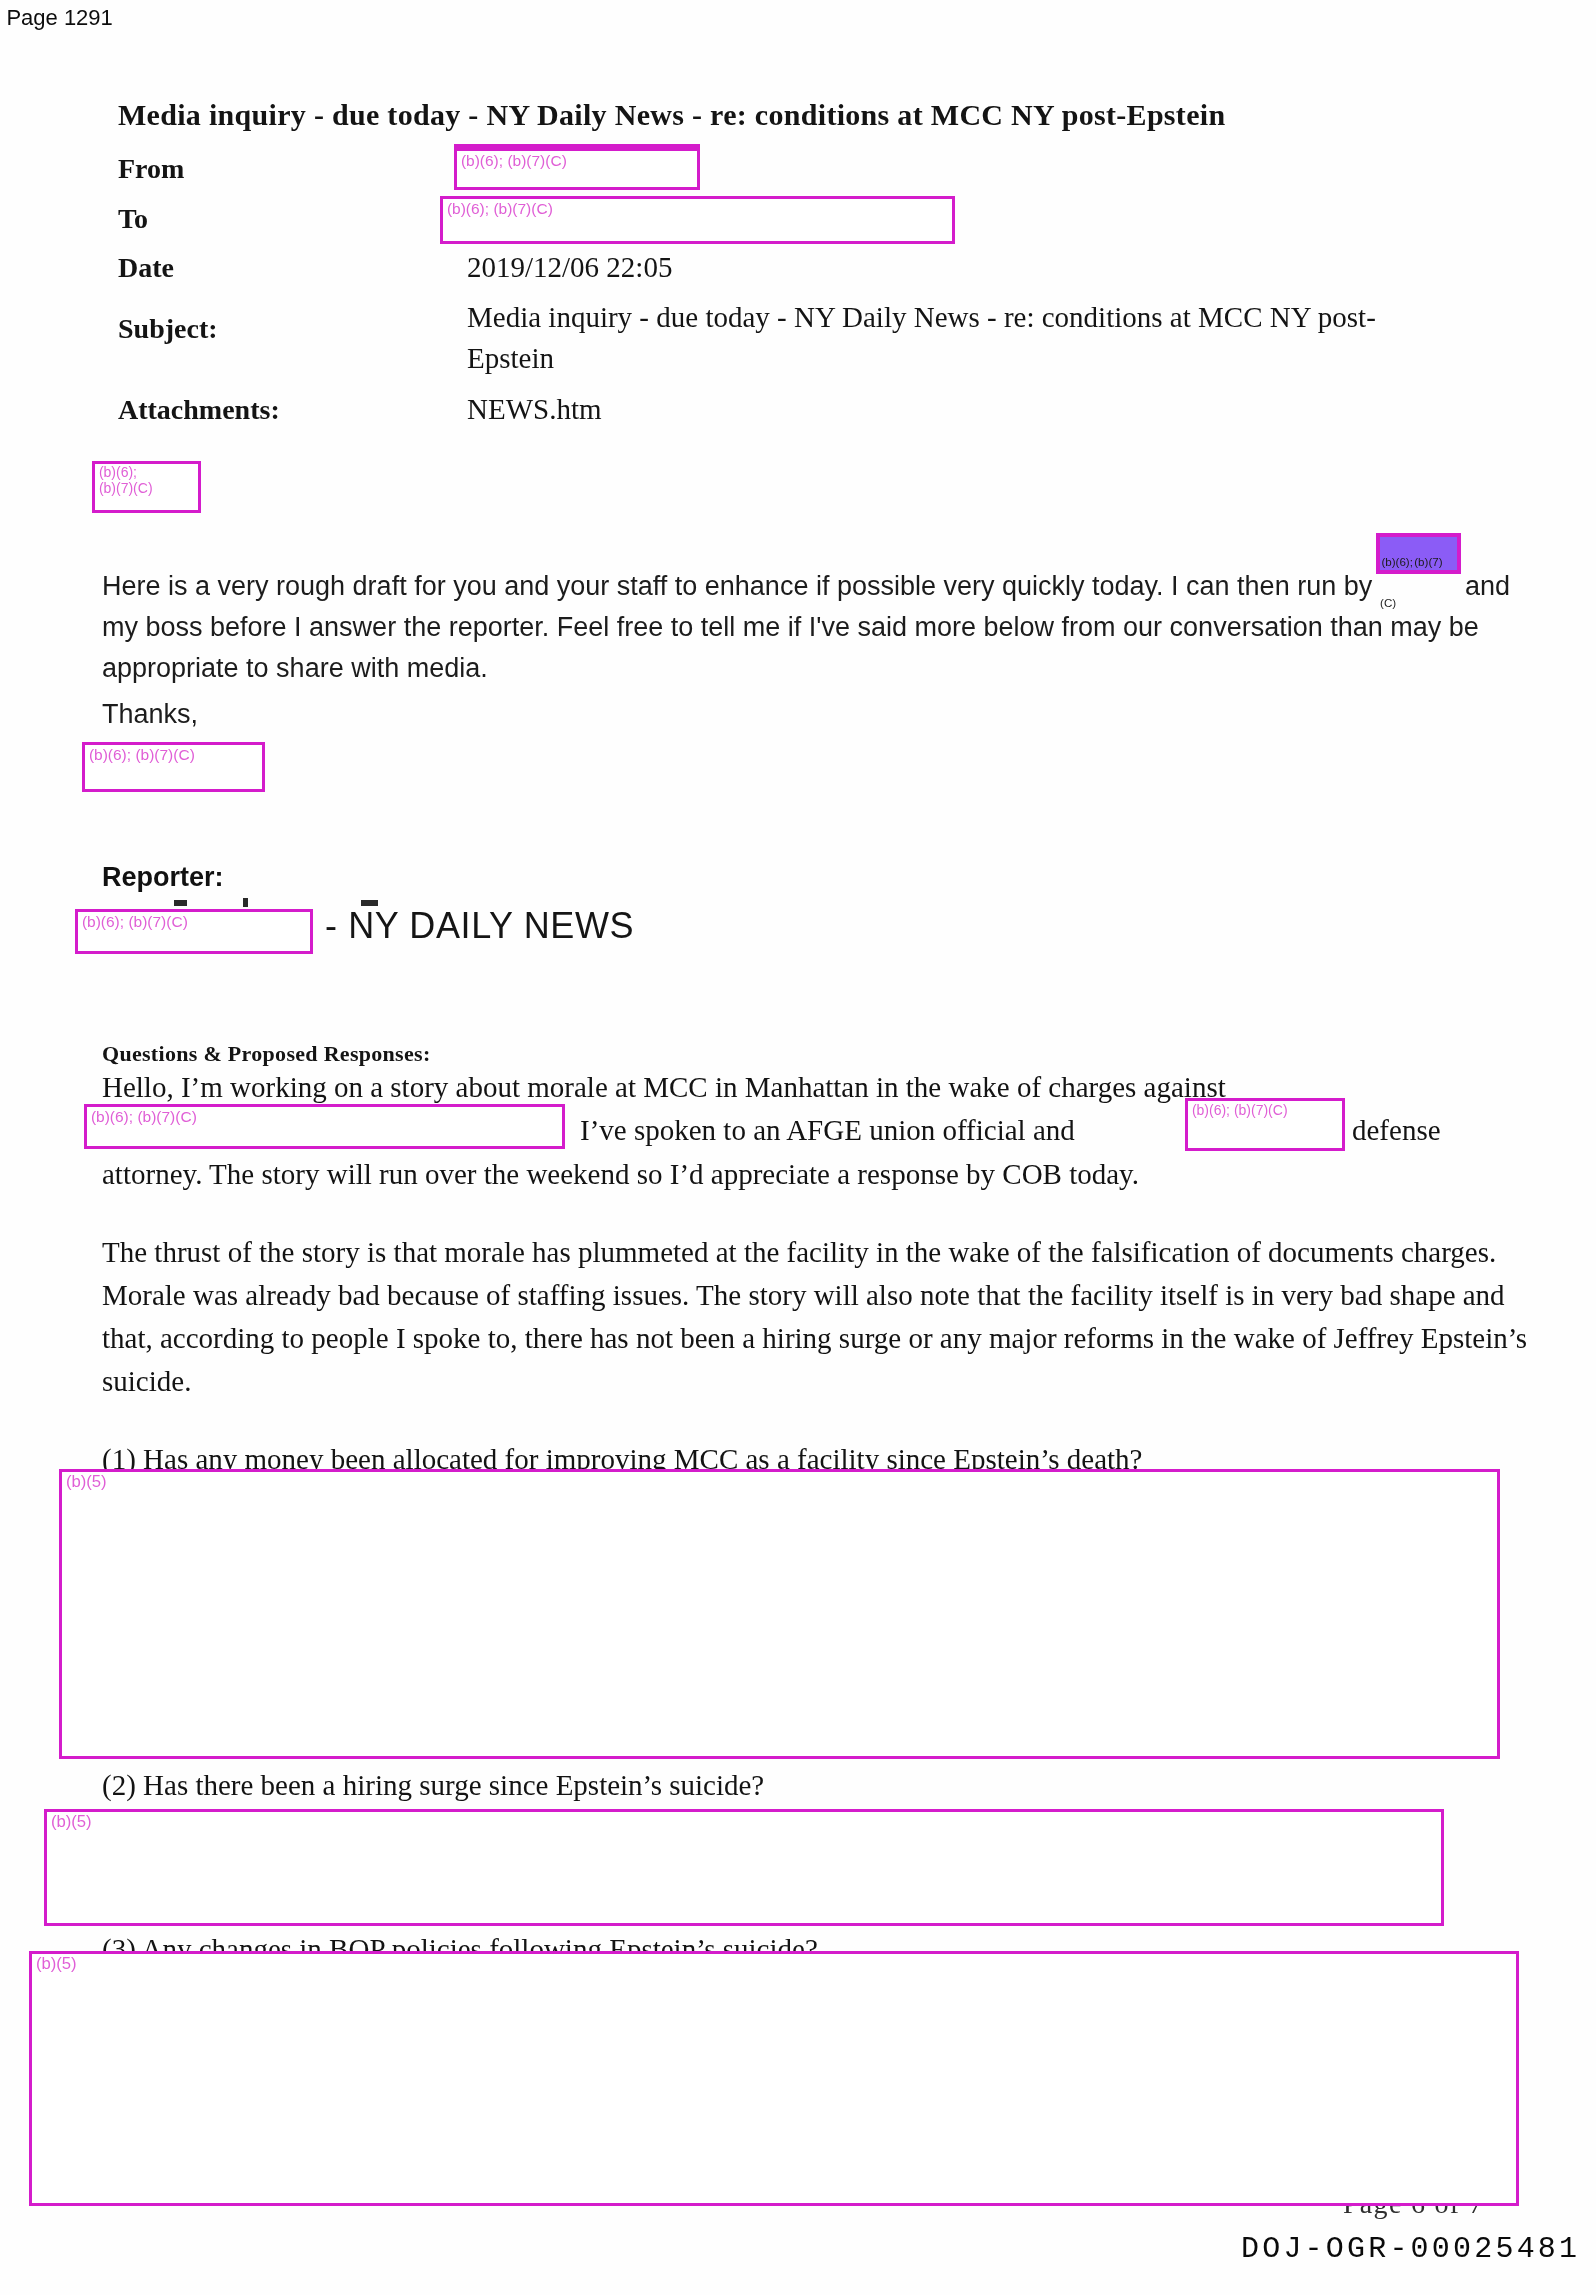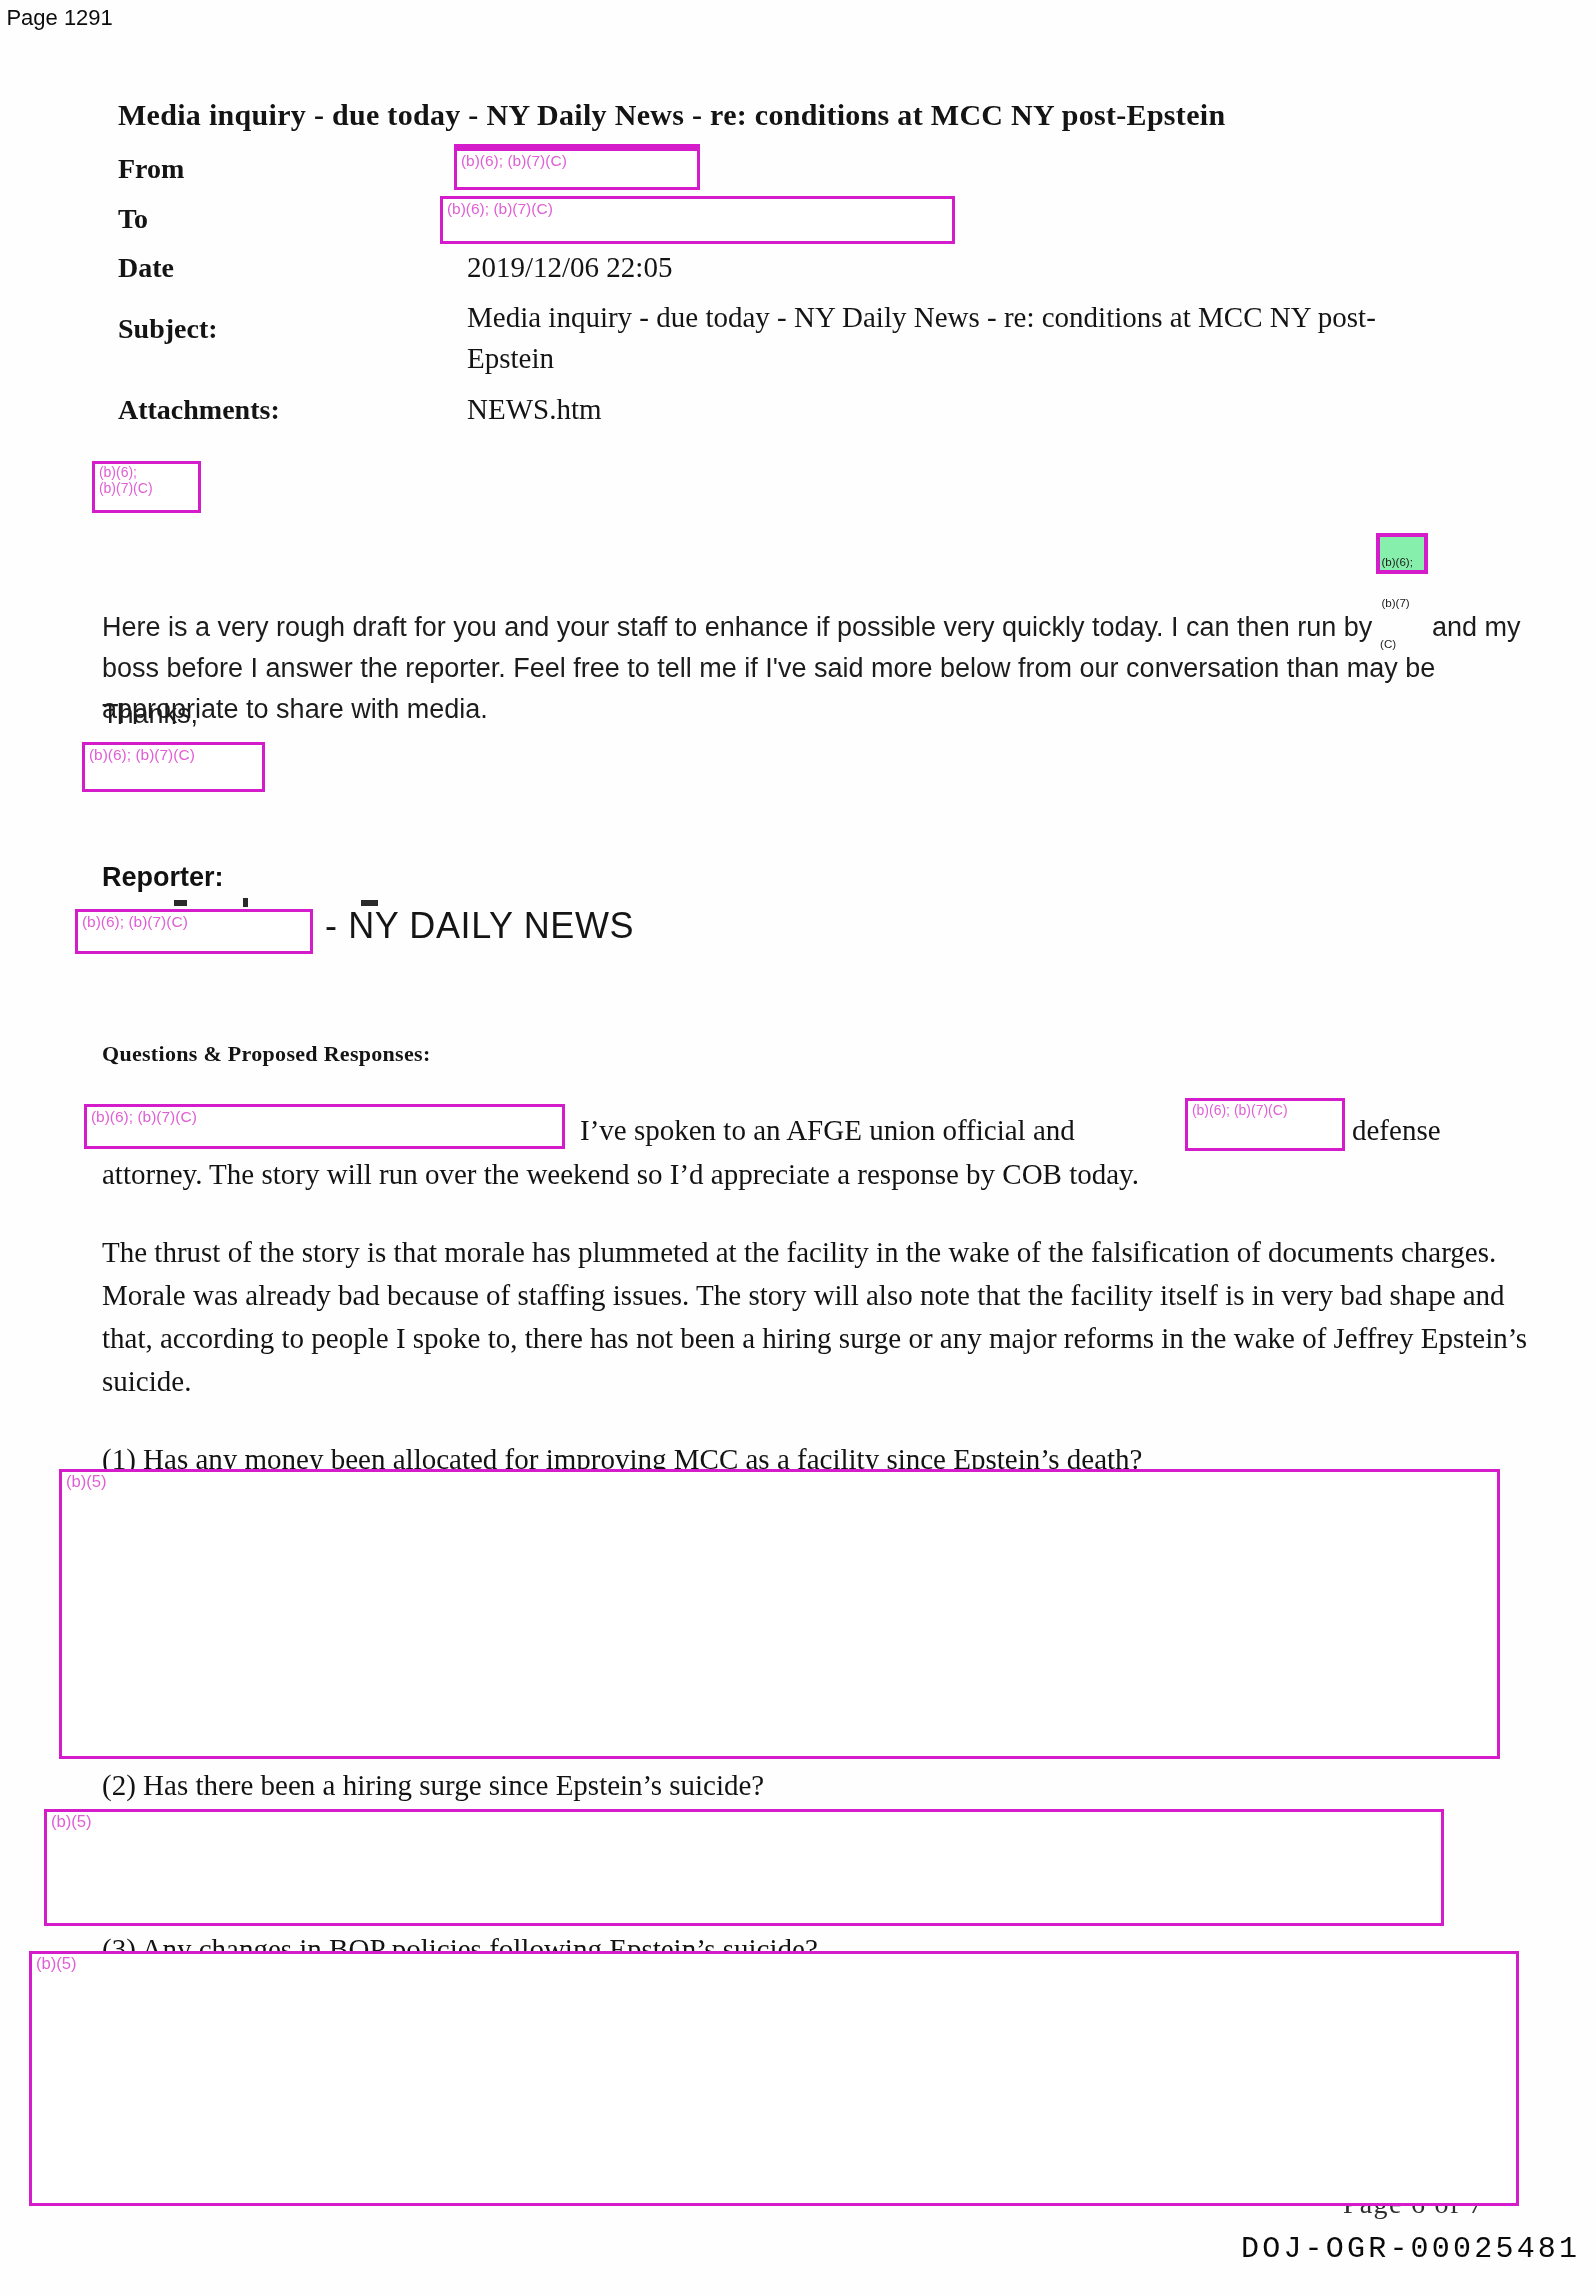--- a/index.html
+++ b/index.html
@@ -43,23 +43,23 @@
     line-height:17.4px;
     padding:1.3px 0 0 3.9px;
     white-space:nowrap;
   }
   .redaction.thick-top{border-top-width:7.7px;}
 
   .body-para{left:102px;top:533px;width:1439px;font-size:27px;line-height:41px;color:#1c1c1c;}
   .inline-redaction{
     display:inline-block;
     border:4.5px solid var(--red-border);
-    background:#86efac;
+    background:#8b5cf6;
     box-sizing:border-box;
-    width:52px;height:41px;
+    width:85px;height:41px;
     vertical-align:-11.6px;
     overflow:visible;
     margin:0 3.9px;
   }
   .inline-redaction .rlabel{
     font-size:11.6px;line-height:12.2px;padding:0.6px 0 0 1.3px;
   }
 
   .thanks{left:102px;top:699px;font-size:27px;color:#1c1c1c;}
   .reporter-label{left:102px;top:862px;font-size:27px;font-weight:bold;color:#111;}
@@ -128,20 +128,21 @@
   <div class="remnant" style="left:174px;top:900px;width:13px;height:6.4px;"></div>
   <div class="remnant" style="left:243px;top:898px;width:5.2px;height:9px;"></div>
   <div class="remnant" style="left:361px;top:900px;width:16.7px;height:5.8px;"></div>
   <div class="abs redaction" style="left:75px;top:909px;width:238px;height:45px;">
     <span class="rlabel">(b)(6); (b)(7)(C)</span>
   </div>
   <div class="abs sans reporter-org">- NY DAILY NEWS</div>
 
   <div class="abs qa-heading">Questions &amp; Proposed Responses:</div>
 
+  <div class="abs serif-line" style="left:102px;top:1066px;white-space:nowrap;">Hello, I’m working on a story about morale at MCC in Manhattan in the wake of charges against</div>
   <div class="abs redaction" style="left:84px;top:1104px;width:481px;height:45px;">
     <span class="rlabel">(b)(6); (b)(7)(C)</span>
   </div>
   <div class="abs serif-line" style="left:580px;top:1109px;white-space:nowrap;">I’ve spoken to an AFGE union official and</div>
   <div class="abs redaction" style="left:1185px;top:1098px;width:160px;height:53px;">
     <span class="rlabel" style="font-size:14px;">(b)(6); (b)(7)(C)</span>
   </div>
   <div class="abs serif-line" style="left:1352px;top:1109px;white-space:nowrap;">defense</div>
   <div class="abs serif-line" style="left:102px;top:1153px;white-space:nowrap;">attorney. The story will run over the weekend so I’d appreciate a response by COB today.</div>
 

